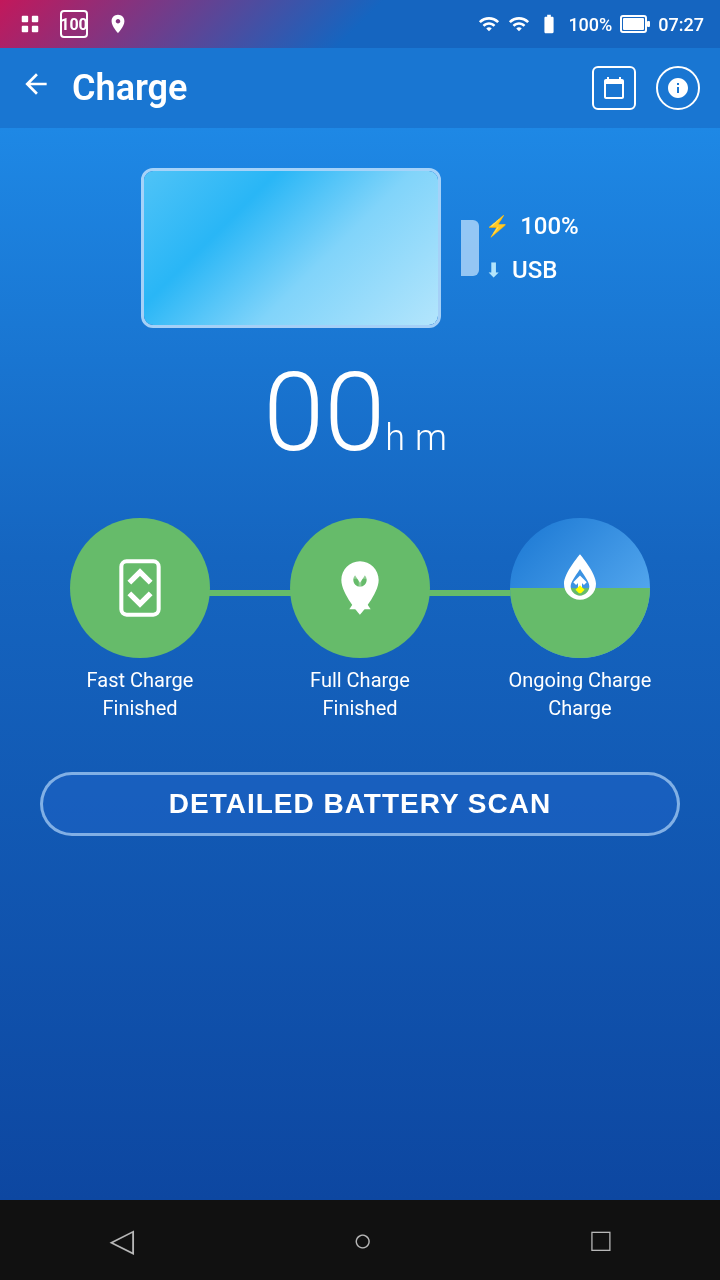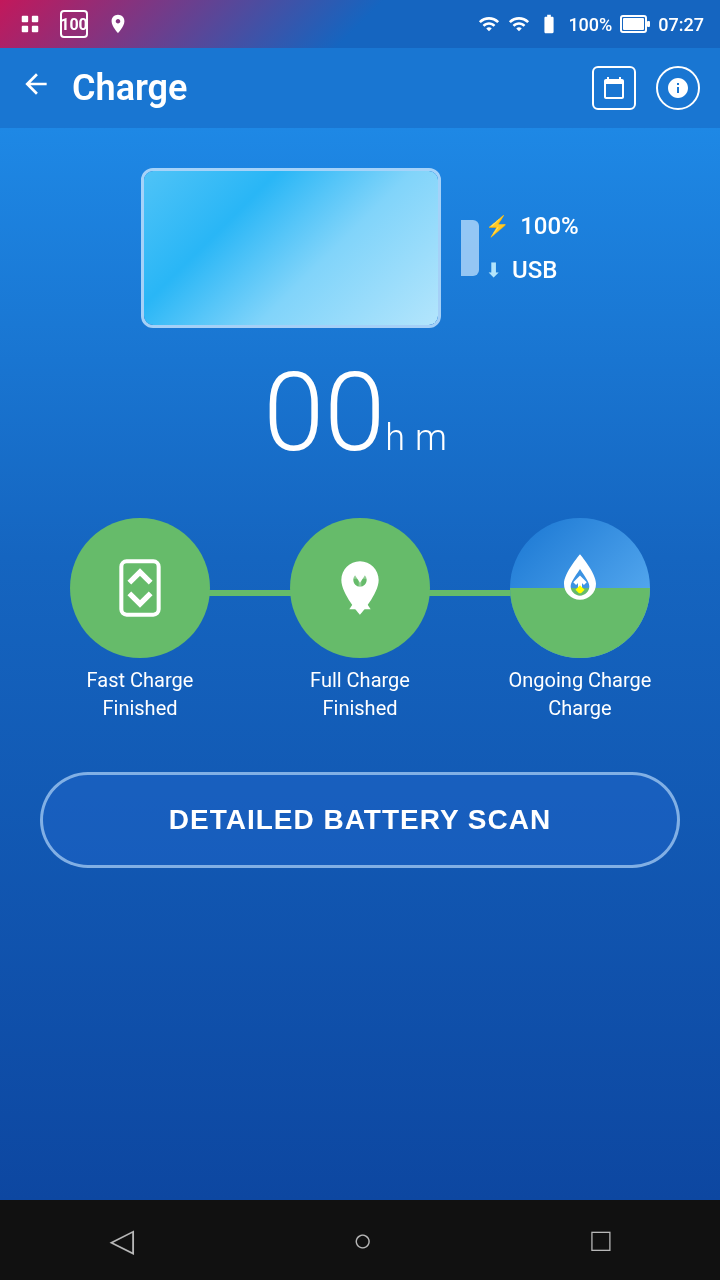--- a/index.html
+++ b/index.html
@@ -238,21 +238,21 @@
       color: white;
       font-size: 20px;
       text-align: center;
       font-weight: 400;
       line-height: 1.4;
     }
 
     
     .scan-button {
       width: 640px;
-      height: 96px;
+      height: 64px;
       border: 3px solid rgba(200, 230, 255, 0.6);
       border-radius: 50px;
       background: rgba(30, 100, 200, 0.5);
       color: white;
       font-size: 28px;
       font-weight: 700;
       letter-spacing: 1px;
       cursor: pointer;
       display: flex;
       align-items: center;

